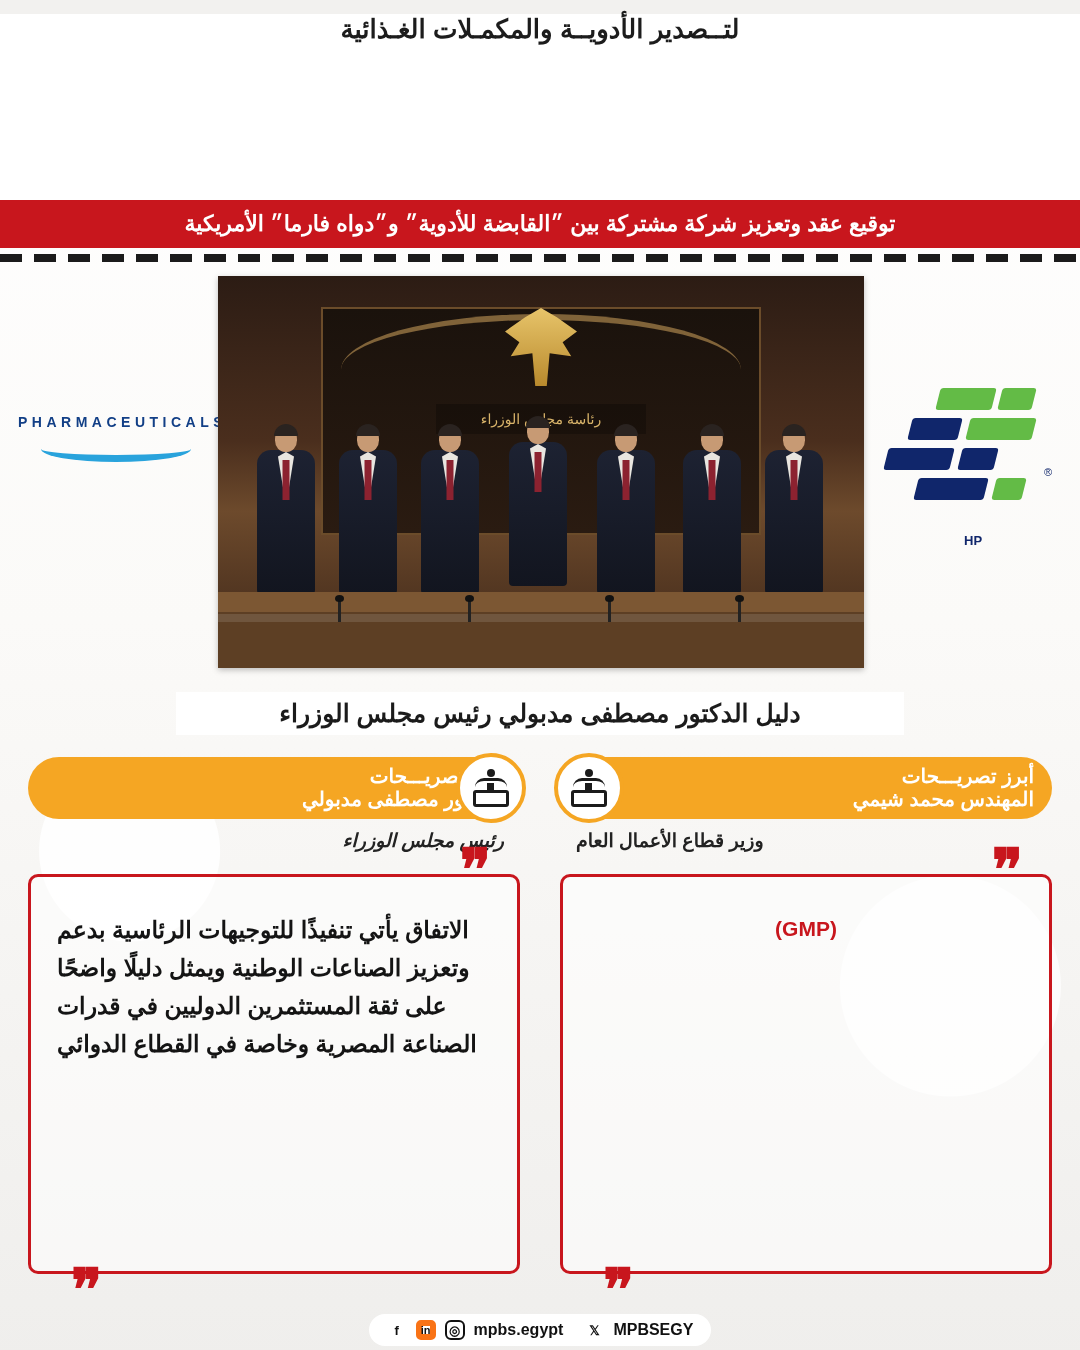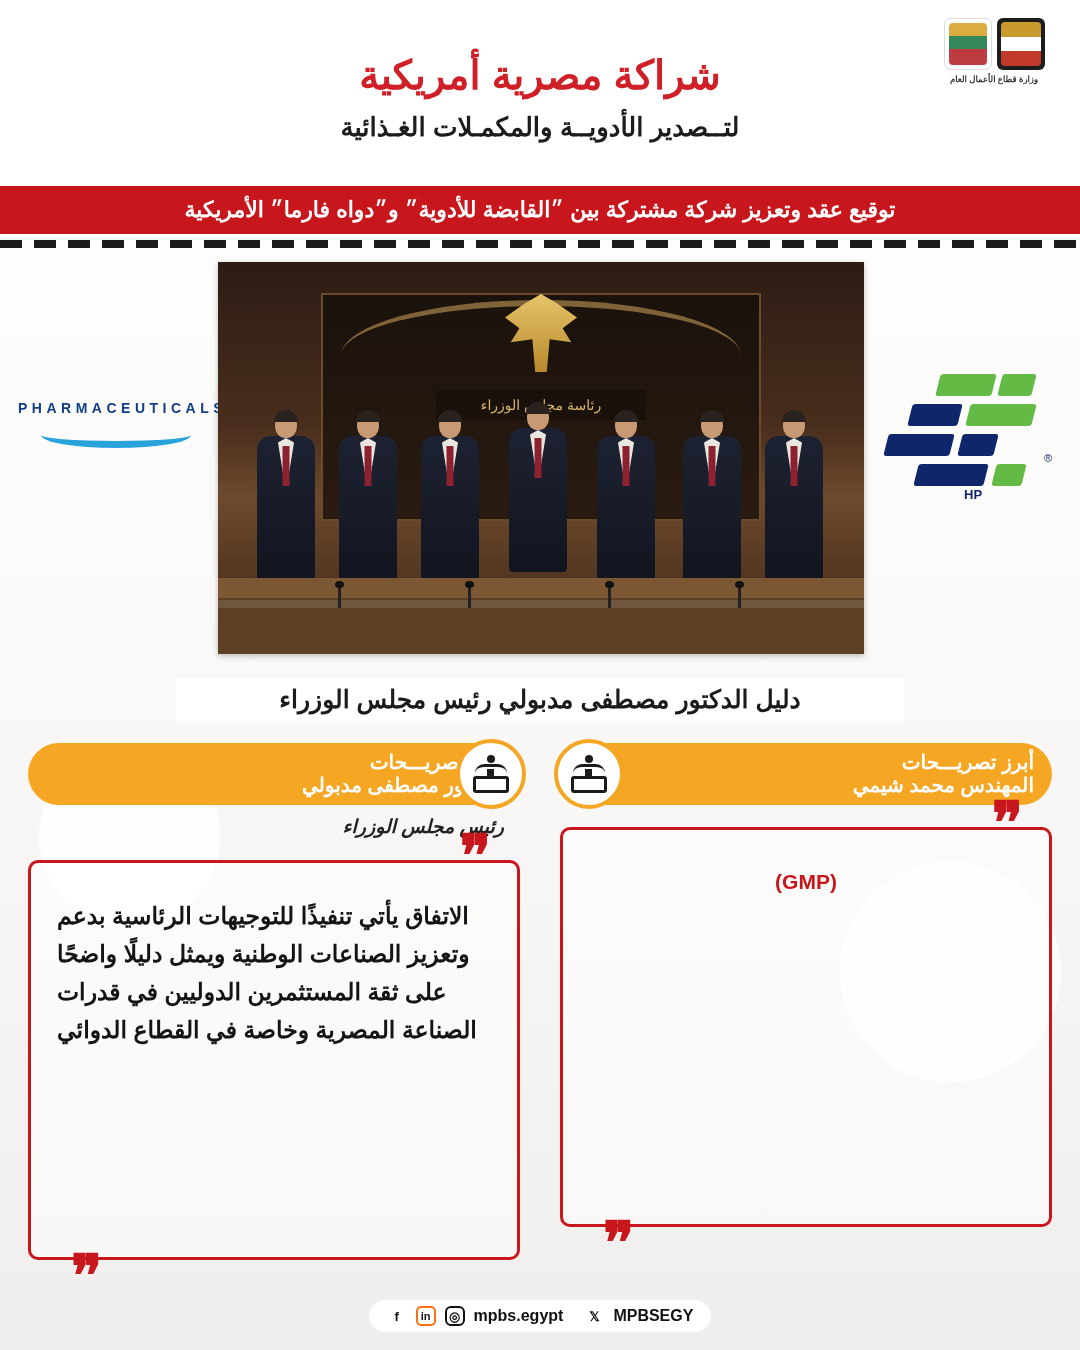--- a/index.html
+++ b/index.html
@@ -222,21 +222,21 @@
   }
   .dp-b1 { top: 0; left: 52px; width: 56px; height: 22px; background: #63bb46; transform: skewX(-14deg); }
   .dp-b2 { top: 0; left: 114px; width: 34px; height: 22px; background: #63bb46; transform: skewX(-14deg); }
   .dp-b3 { top: 30px; left: 24px; width: 50px; height: 22px; background: #10266b; transform: skewX(-14deg); }
   .dp-b4 { top: 30px; left: 82px; width: 66px; height: 22px; background: #63bb46; transform: skewX(-14deg); }
   .dp-b5 { top: 60px; left: 0; width: 66px; height: 22px; background: #10266b; transform: skewX(-14deg); }
   .dp-b6 { top: 60px; left: 74px; width: 36px; height: 22px; background: #10266b; transform: skewX(-14deg); }
   .dp-b7 { top: 90px; left: 30px; width: 70px; height: 22px; background: #10266b; transform: skewX(-14deg); }
   .dp-b8 { top: 90px; left: 108px; width: 30px; height: 22px; background: #63bb46; transform: skewX(-14deg); }
   .dp-mark {
-    position: absolute; bottom: 34px; left: 96px;
+    position: absolute; bottom: 2px; left: 96px;
     font-size: 13px; font-weight: bold; color: #10266b; direction: ltr;
   }
   .dp-reg {
     position: absolute; top: 86px; right: 6px;
     font-size: 11px; color: #10266b;
   }
 
   
   .witness {
     margin: 0 auto;
@@ -364,42 +364,30 @@
     font-size: 16px;
     font-weight: bold;
     color: #111;
   }
   .sicon {
     width: 20px; height: 20px;
     display: inline-flex; align-items: center; justify-content: center;
     font-size: 13px; font-weight: bold;
     color: #111;
   }
-  .sicon.box { border: 2px solid #f97316; border-radius: 5px; font-size: 11px; }
+  .sicon.box { border: 6px solid #f97316; border-radius: 5px; font-size: 11px; }
   .sicon.rounded { border: 2px solid #111; border-radius: 6px; }
   .handle { margin-right: 12px; }
 </style>
 </head>
 <body>
 
 <div class="page">
 
   <div class="top">
-    <div class="gov-logo">
-      <div class="badges">
-        <div class="gov-badge">
-            <div class="inner"></div>
-          </div>
-        <div class="gov-badge white">
-            <div class="inner"></div>
-          </div>
-      </div>
-      <div class="gov-caption">وزارة قطاع الأعمال العام</div>
-    </div>
-    <div class="title-main">شراكة مصرية أمريكية</div>
     <div class="title-sub">لتــصدير الأدويــة والمكمـلات الغـذائية</div>
   </div>
 
   <div class="red-band">توقيع عقد وتعزيز شركة مشتركة بين ״القابضة للأدوية״ و״دواه فارما״ الأمريكية</div>
   <div class="dashes"></div>
 
   <div class="photo-wrap">
 
     <div class="dawah-logo">
       <div class="sub">PHARMACEUTICALS</div>
@@ -501,20 +489,21 @@
               <div class="arms"></div>
               <div class="stem"></div>
               <div class="stand"></div>
           </div>
         </div>
         <div class="label">
           <div>أبرز تصريـــحات</div>
           <div>المهندس محمد شيمي</div>
         </div>
       </div>
+      <div class="role">وزير قطاع الأعمال العام</div>
       <div class="quote-card">
         <span class="quote-mark qm-top">❞</span>
         <div class="quote-tag">(GMP)</div>
         <span class="quote-mark qm-bottom">❞</span>
       </div>
     </div>
 
     <div class="col right">
       <div class="pill">
         <div class="podium-badge">

